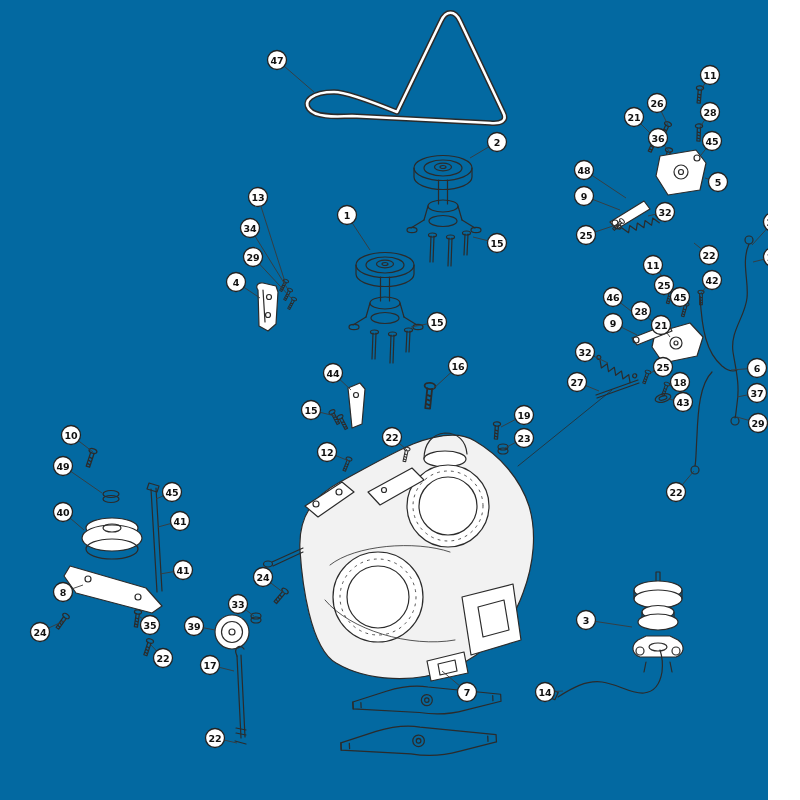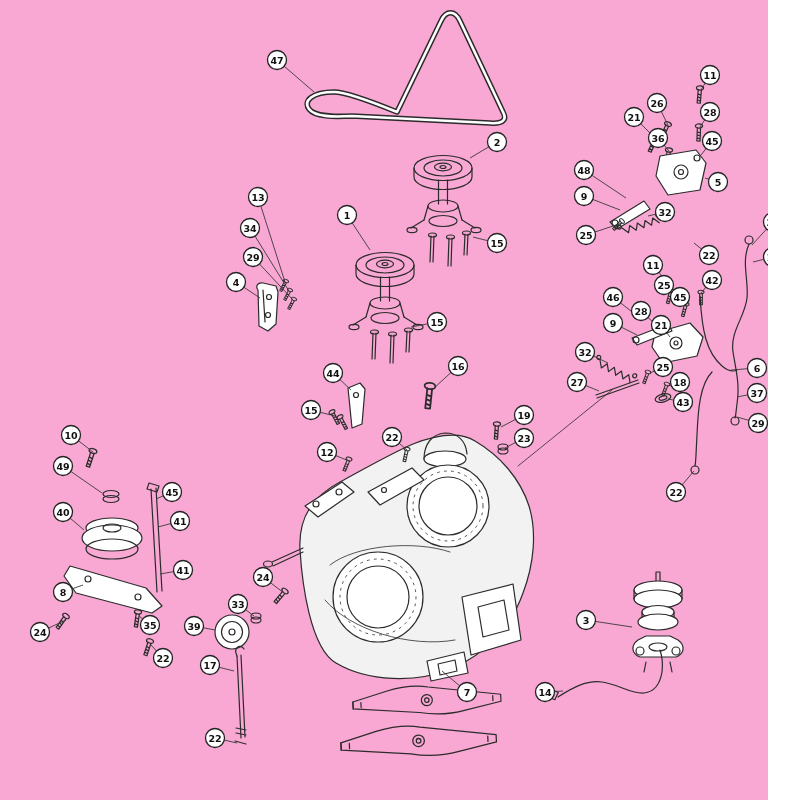--- a/index.html
+++ b/index.html
@@ -1,16 +1,16 @@
 <!DOCTYPE html>
 <html><head>
 <meta charset="utf-8">
 <style>
   html,body{margin:0;padding:0;background:#ffffff;}
-  .stage{width:768px;height:800px;position:relative;background:#f9a8d4;overflow:hidden;
+  .stage{width:768px;height:800px;position:relative;background:#0369a1;overflow:hidden;
          font-family:"DejaVu Sans", sans-serif;}
   svg{display:block;}
   .art{stroke:#2b2b2b;fill:none;stroke-width:1.2;stroke-linejoin:round;stroke-linecap:round;}
   .art .fillbody{fill:#f2f2f2;}
   .art .fillwhite{fill:#ffffff;}
   .art .hatch{stroke-dasharray:2 5;stroke-width:.8;}
   .art .thin{stroke-width:.8;}
   .belt-outer{stroke:#2b2b2b;stroke-width:5.5;fill:none;stroke-linejoin:round;}
   .belt-inner{stroke:#ffffff;stroke-width:2.6;fill:none;stroke-linejoin:round;}
   .leader{stroke:#3a3a3a;stroke-width:.9;fill:none;}

